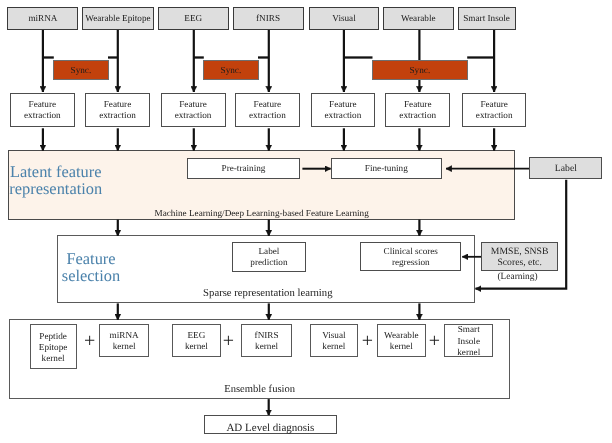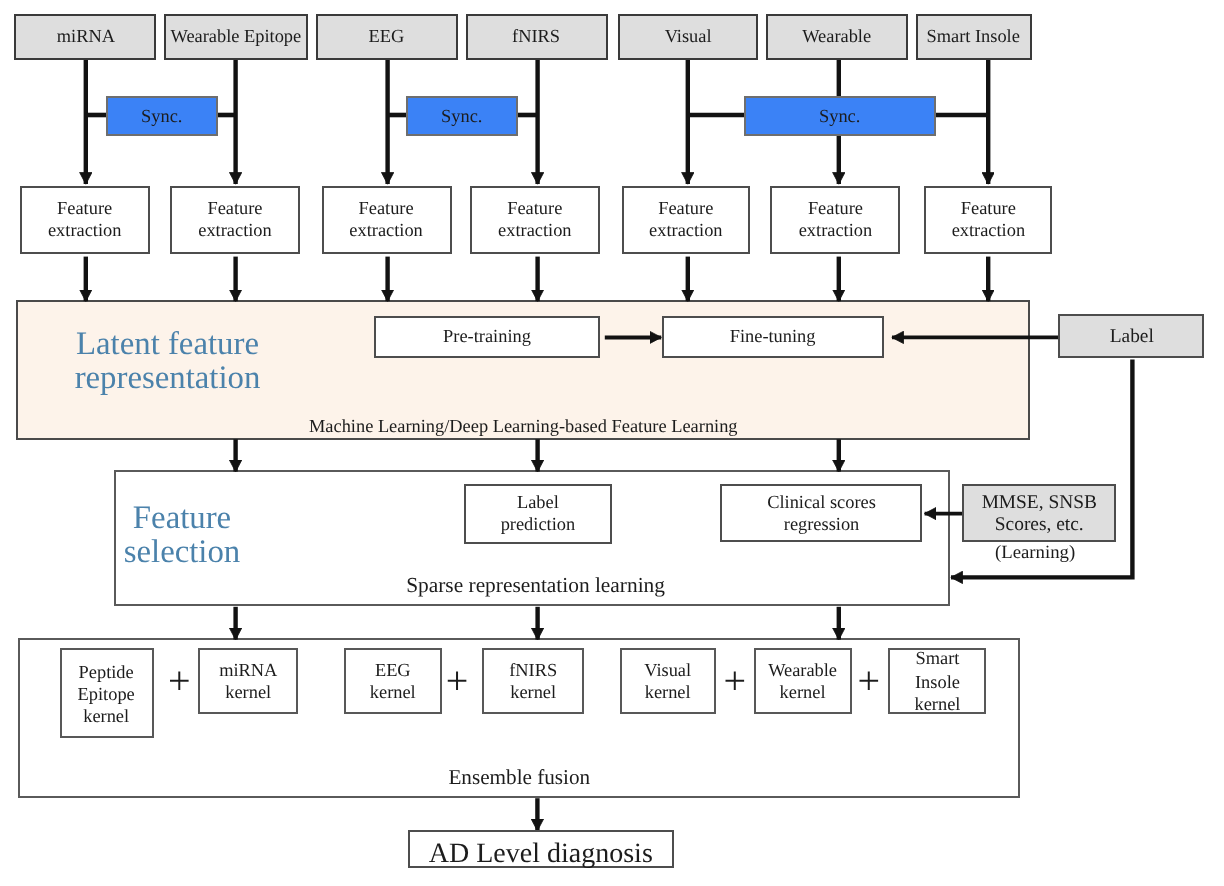--- a/index.html
+++ b/index.html
@@ -7,21 +7,21 @@
   body{width:612px;height:443px;position:relative;overflow:hidden;
        font-family:"Liberation Serif", serif;color:#1c1c1c;
        -webkit-font-smoothing:antialiased;text-rendering:geometricPrecision;}
   #stage{position:absolute;left:0;top:0;width:612px;height:443px;border-radius:18px;}
 
   .node{position:absolute;box-sizing:border-box;display:flex;flex-direction:column;
         align-items:center;justify-content:center;text-align:center;
         white-space:pre-line;padding-top:0.6px;}
   .src{background:#dedede;border:1.4px solid #3a3a3a;font-size:9.2px;line-height:10.5px;}
   .fx{background:#ffffff;border:1.1px solid #4d4d4d;font-size:9.2px;line-height:11.1px;}
-  .sync{background:#3b82f6;border:1.1px solid #6e6e6e;font-size:9.2px;line-height:10.5px;}
+  .sync{background:#c2410c;border:1.1px solid #6e6e6e;font-size:9.2px;line-height:10.5px;margin-top:12px;}
   .plainbox{background:#ffffff;border:1.1px solid #4d4d4d;font-size:9.2px;line-height:10.9px;}
   .graybox{background:#dedede;border:1.1px solid #4d4d4d;font-size:9.7px;line-height:11px;}
   .kern{background:#ffffff;border:1px solid #585858;font-size:9.2px;line-height:11.3px;padding-top:1.8px;}
 
   .panel{position:absolute;box-sizing:border-box;}
   .panelA{background:#fdf3ea;border:1.1px solid #4a4a4a;}
   .panelB{background:#ffffff;border:1.1px solid #5a5a5a;}
 
   .bigblue{position:absolute;color:#4b82ab;font-size:16.4px;line-height:17.3px;
            white-space:pre-line;text-align:center;}
@@ -136,21 +136,21 @@
   <div class="node fx" style="left:385.2px;top:92.6px;width:65.1px;height:34.8px;">
     <span>Feature
 extraction</span>
   </div>
   <div class="node fx" style="left:462.2px;top:92.6px;width:64px;height:34.8px;">
     <span>Feature
 extraction</span>
   </div>
 
   <div class="panel panelA" style="left:8.1px;top:150.1px;width:507.3px;height:69.5px;"></div>
-  <div class="bigblue" style="left:0px;top:163.0px;width:111.5px;padding-left:28px;">Latent feature
+  <div class="bigblue" style="left:0px;top:163.0px;width:111.5px;">Latent feature
 representation</div>
   <div class="node plainbox" style="left:187.0px;top:157.6px;width:113.0px;height:21.2px;">
     <span>Pre-training</span>
   </div>
   <div class="node plainbox" style="left:330.8px;top:157.6px;width:111px;height:21.2px;">
     <span>Fine-tuning</span>
   </div>
   <div class="capt" style="left:154.5px;top:207.6px;">Machine Learning/Deep Learning-based Feature Learning</div>
   <div class="node graybox" style="left:529.4px;top:157.4px;width:73px;height:21.9px;">
     <span>Label</span>
@@ -204,17 +204,17 @@
 kernel</span>
   </div>
   <div class="plus" style="left:424.4px;top:331.2px;">+</div>
   <div class="node kern" style="left:444.3px;top:324.2px;width:48.9px;height:32.7px;">
     <span>Smart
 Insole
 kernel</span>
   </div>
   <div class="capt" style="left:224.2px;top:384.0px;font-size:10.6px;">Ensemble fusion</div>
 
-  <div class="node plainbox" style="left:204px;top:414.8px;width:132.8px;height:19.7px;font-size:14px;padding-top:7px;font-family:Liberation Serif, serif;">
+  <div class="node plainbox" style="left:204px;top:414.8px;width:132.8px;height:19.7px;font-size:11px;padding-top:7px;font-family:Liberation Serif, serif;">
     <span>AD Level diagnosis</span>
   </div>
 
 </div>
 
 </body></html>

